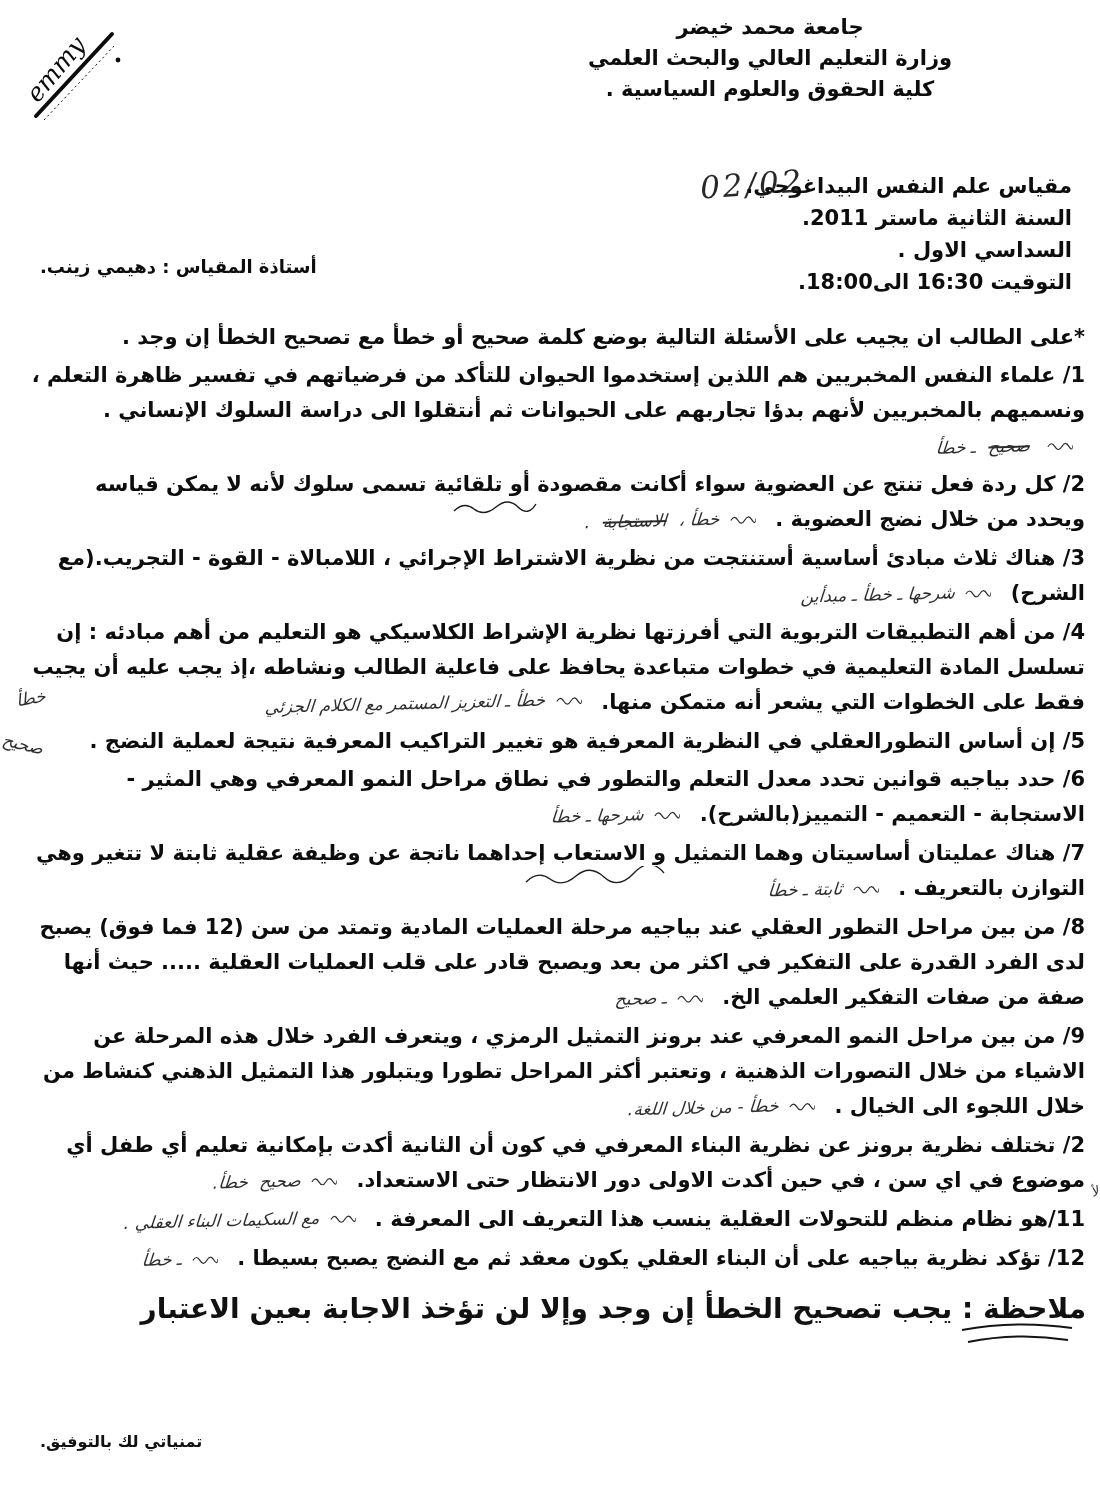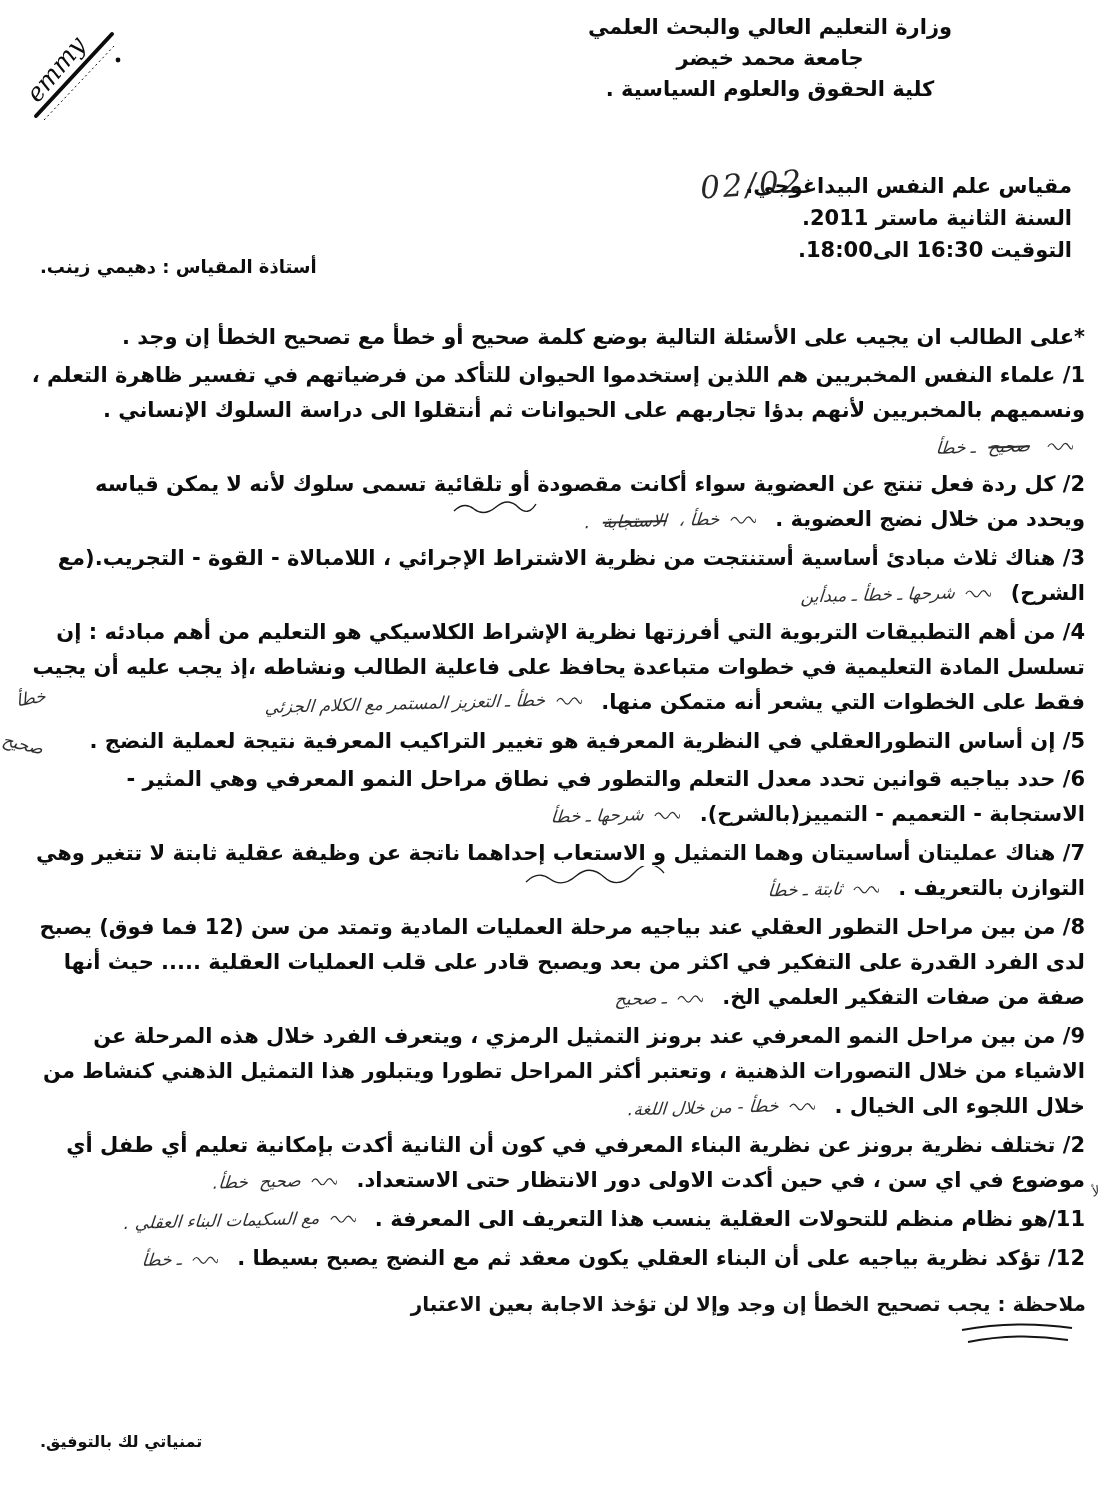--- a/index.html
+++ b/index.html
@@ -82,21 +82,21 @@
   
   #signature{position:absolute;left:14px;top:8px;width:130px;height:120px;}
   #signature text{
     font-family:"DejaVu Serif",serif;font-style:italic;
     font-size:25px;fill:#0c0c0c;
   }
 
   
   #note{
     position:absolute;top:1292px;right:14px;direction:rtl;
-    font-size:20px;font-weight:bold;white-space:nowrap;
+    font-size:28px;font-weight:bold;white-space:nowrap;
   }
   #note-flourish{position:absolute;top:1318px;right:24px;}
 
   
   #closing{
     position:absolute;top:1432px;left:40px;direction:rtl;
     font-size:16px;font-weight:bold;white-space:nowrap;text-align:center;
   }
 
   
@@ -108,28 +108,29 @@
 <div class="page">
 
   <svg id="signature" viewBox="0 0 130 120">
     <text x="8" y="78" transform="rotate(-50 35 70)">emmy</text>
     <path d="M22 108 L98 26" stroke="#0c0c0c" stroke-width="4" fill="none" stroke-linecap="round"></path>
     <path d="M30 112 L100 38" stroke="#0c0c0c" stroke-width="1" fill="none" stroke-dasharray="2 3"></path>
     <circle cx="104" cy="52" r="2.4" fill="#0c0c0c"></circle>
   </svg>
 
   <div id="header" class="printed">
+    <div class="hline">جامعة محمد خيضر</div>
     <div class="hline">وزارة التعليم العالي والبحث العلمي</div>
-    <div class="hline">جامعة محمد خيضر</div>
     <div class="hline">كلية الحقوق والعلوم السياسية .</div>
   </div>
 
   <div id="meta" class="printed">
     <div class="mline">مقياس علم النفس البيداغوجي.</div>
     <div class="mline">السنة الثانية ماستر 2011.</div>
+    <div class="mline">السداسي الاول .</div>
     <div class="mline">التوقيت 16:30 الى18:00.</div>
   </div>
 
   <div id="hw-date" class="hw">02/02</div>
 
   <div id="professor" class="printed">أستاذة المقياس : دهيمي زينب.</div>
 
   <div id="body" class="printed">
     <p id="instructions">*على الطالب ان يجيب على الأسئلة التالية  بوضع كلمة صحيح أو خطأ  مع تصحيح الخطأ إن وجد .</p>
     <div id="questions">

